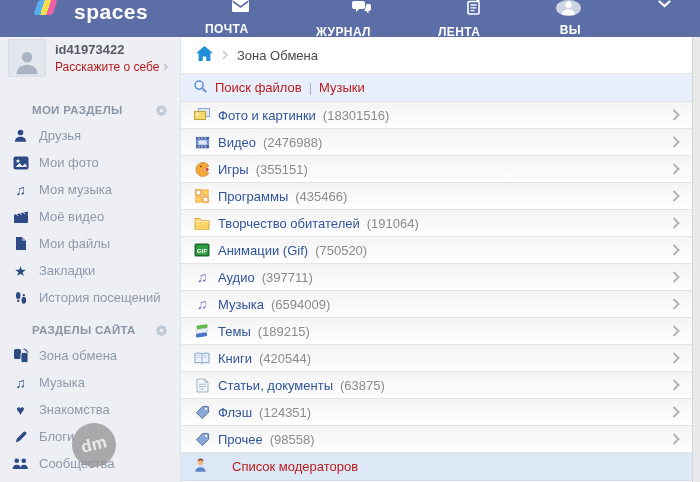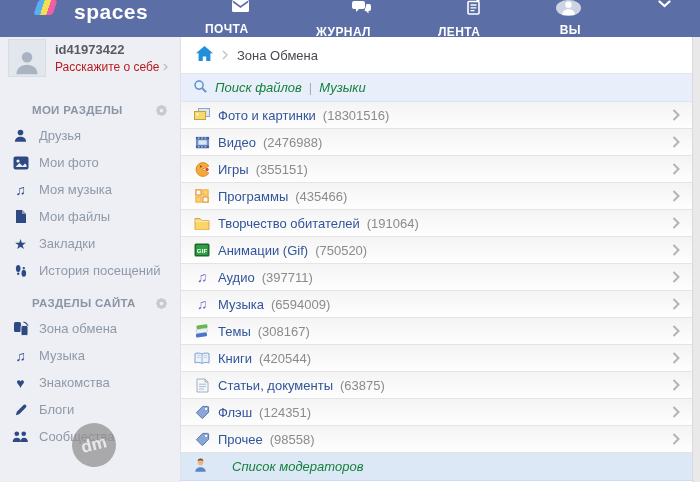--- a/index.html
+++ b/index.html
@@ -46,21 +46,21 @@
     font-weight:bold; font-size:17px; transform:rotate(-14deg); pointer-events:none; }
 
   
   .main { flex:1; background:#fff; border-left:1px solid #dfe1e6; display:flex; flex-direction:column; }
   .breadcrumb { height:37px; display:flex; align-items:center; gap:9px; padding:0 15px;
     border-bottom:1px solid #e5e5e5; background:#fff; }
   .crumb-cur { font-size:13px; color:#464a50; }
   .crumb-sep { display:flex; color:#c0c0c0; }
   .search-row { height:28px; background:#e9effa; border-bottom:1px solid #dde4f1;
     display:flex; align-items:center; gap:7px; padding:0 12px; font-size:13px; }
-  .link { color:#15803d; cursor:pointer;font-style:italic; }
+  .link { color:#b91c1c; cursor:pointer; }
   .pipe { color:#9fb0c8; }
   .cat-row { height:27px; display:flex; align-items:center; gap:7px; padding:0 12px;
     border-bottom:1px solid #e4e4e4; background:linear-gradient(180deg,#f4f4f4,#fefefe);
     font-size:13px; cursor:pointer; }
   .cat-icon { width:18px; display:flex; justify-content:center; align-items:center; flex:none; }
   .cat-label { color:#31549b; }
   .cat-count { color:#8b8b8b; }
   .row-arrow { margin-left:auto; display:flex; color:#b3b3b3; }
   .mod-row { height:28px; background:#dde8f6; display:flex; align-items:center; gap:24px;
     padding:0 12px; font-size:13px; cursor:pointer; border-bottom:1px solid #cfdced; }
@@ -177,20 +177,30 @@
           </svg>
         </span>
       <span>Мои фото</span>
     </div>
     <div class="side-item">
       <span class="side-icon glyph">♫</span>
       <span>Моя музыка</span>
     </div>
     <div class="side-item">
       <span class="side-icon">
+          <svg width="16" height="14" viewBox="0 0 16 14">
+            <rect x="1" y="5" width="14" height="8" rx="1"></rect>
+            <path d="M1 4.8L15 1.6v3.2L1 8z"></path>
+            <path d="M3.5 4l1.3 1.8M7 3.2l1.3 1.8M10.5 2.4l1.3 1.8" stroke="#edeff4" stroke-width="1"></path>
+          </svg>
+        </span>
+      <span>Моё видео</span>
+    </div>
+    <div class="side-item">
+      <span class="side-icon">
           <svg width="12" height="15" viewBox="0 0 12 15">
             <path d="M1 1h6l4 4v9H1z"></path>
             <path d="M7 1v4h4z" fill="#8f9cb8"></path>
           </svg>
         </span>
       <span>Мои файлы</span>
     </div>
     <div class="side-item">
       <span class="side-icon glyph">★</span>
       <span>Закладки</span>
@@ -417,21 +427,21 @@
 
     <div class="cat-row">
       <span class="cat-icon">
           <svg width="16" height="14" viewBox="0 0 16 14">
             <rect x="2.5" y="0.8" width="11" height="3.8" rx="1" transform="rotate(-8 8 2.7)" fill="#67b84e"></rect>
             <rect x="2.3" y="4.9" width="11" height="3.8" rx="1" transform="rotate(-8 8 6.8)" fill="#eef3f8" stroke="#9fb3c8" stroke-width="0.5"></rect>
             <rect x="2" y="9" width="11" height="3.8" rx="1" transform="rotate(-8 8 10.9)" fill="#4a74c9"></rect>
           </svg>
         </span>
       <span class="cat-label">Темы</span>
-      <span class="cat-count">(308167)</span>
+      <span class="cat-count">(189215)</span>
       <span class="row-arrow">
           <svg width="8" height="12" viewBox="0 0 8 12">
             <path d="M1.5 1l5 5-5 5" stroke="currentColor" stroke-width="2" fill="none"></path>
           </svg>
         </span>
     </div>
 
     <div class="cat-row">
       <span class="cat-icon">
           <svg width="16" height="13" viewBox="0 0 16 13">

